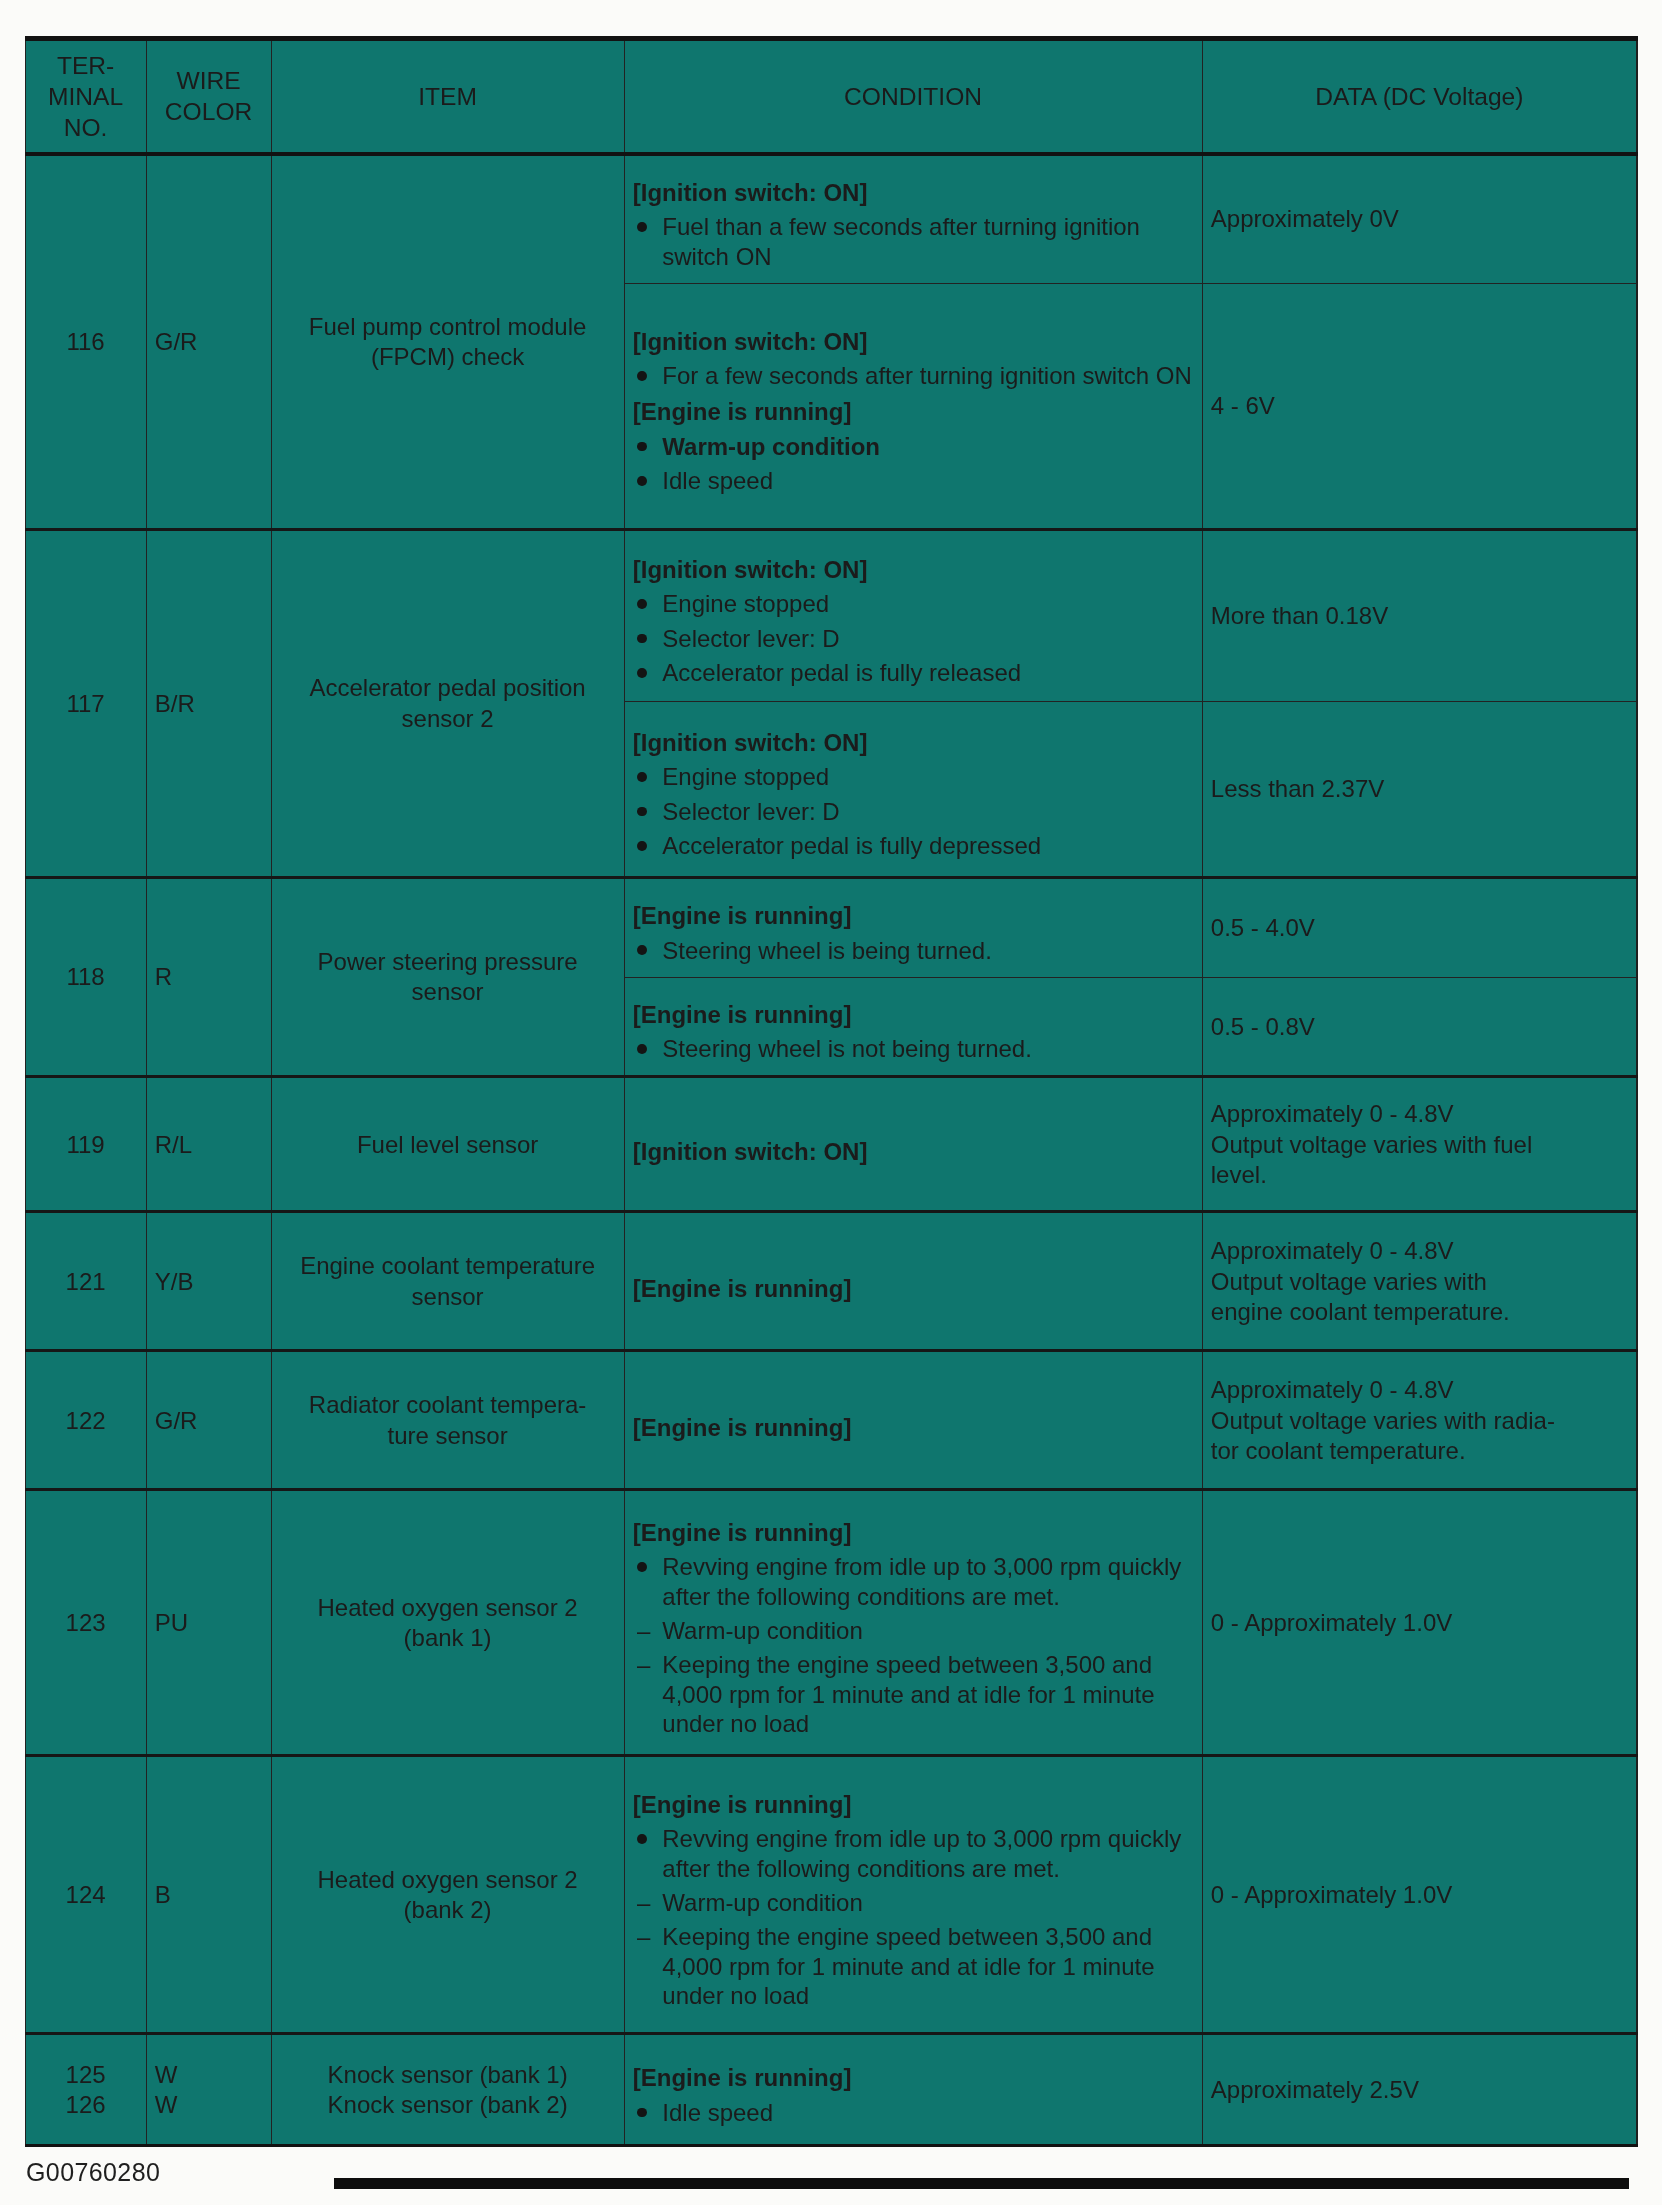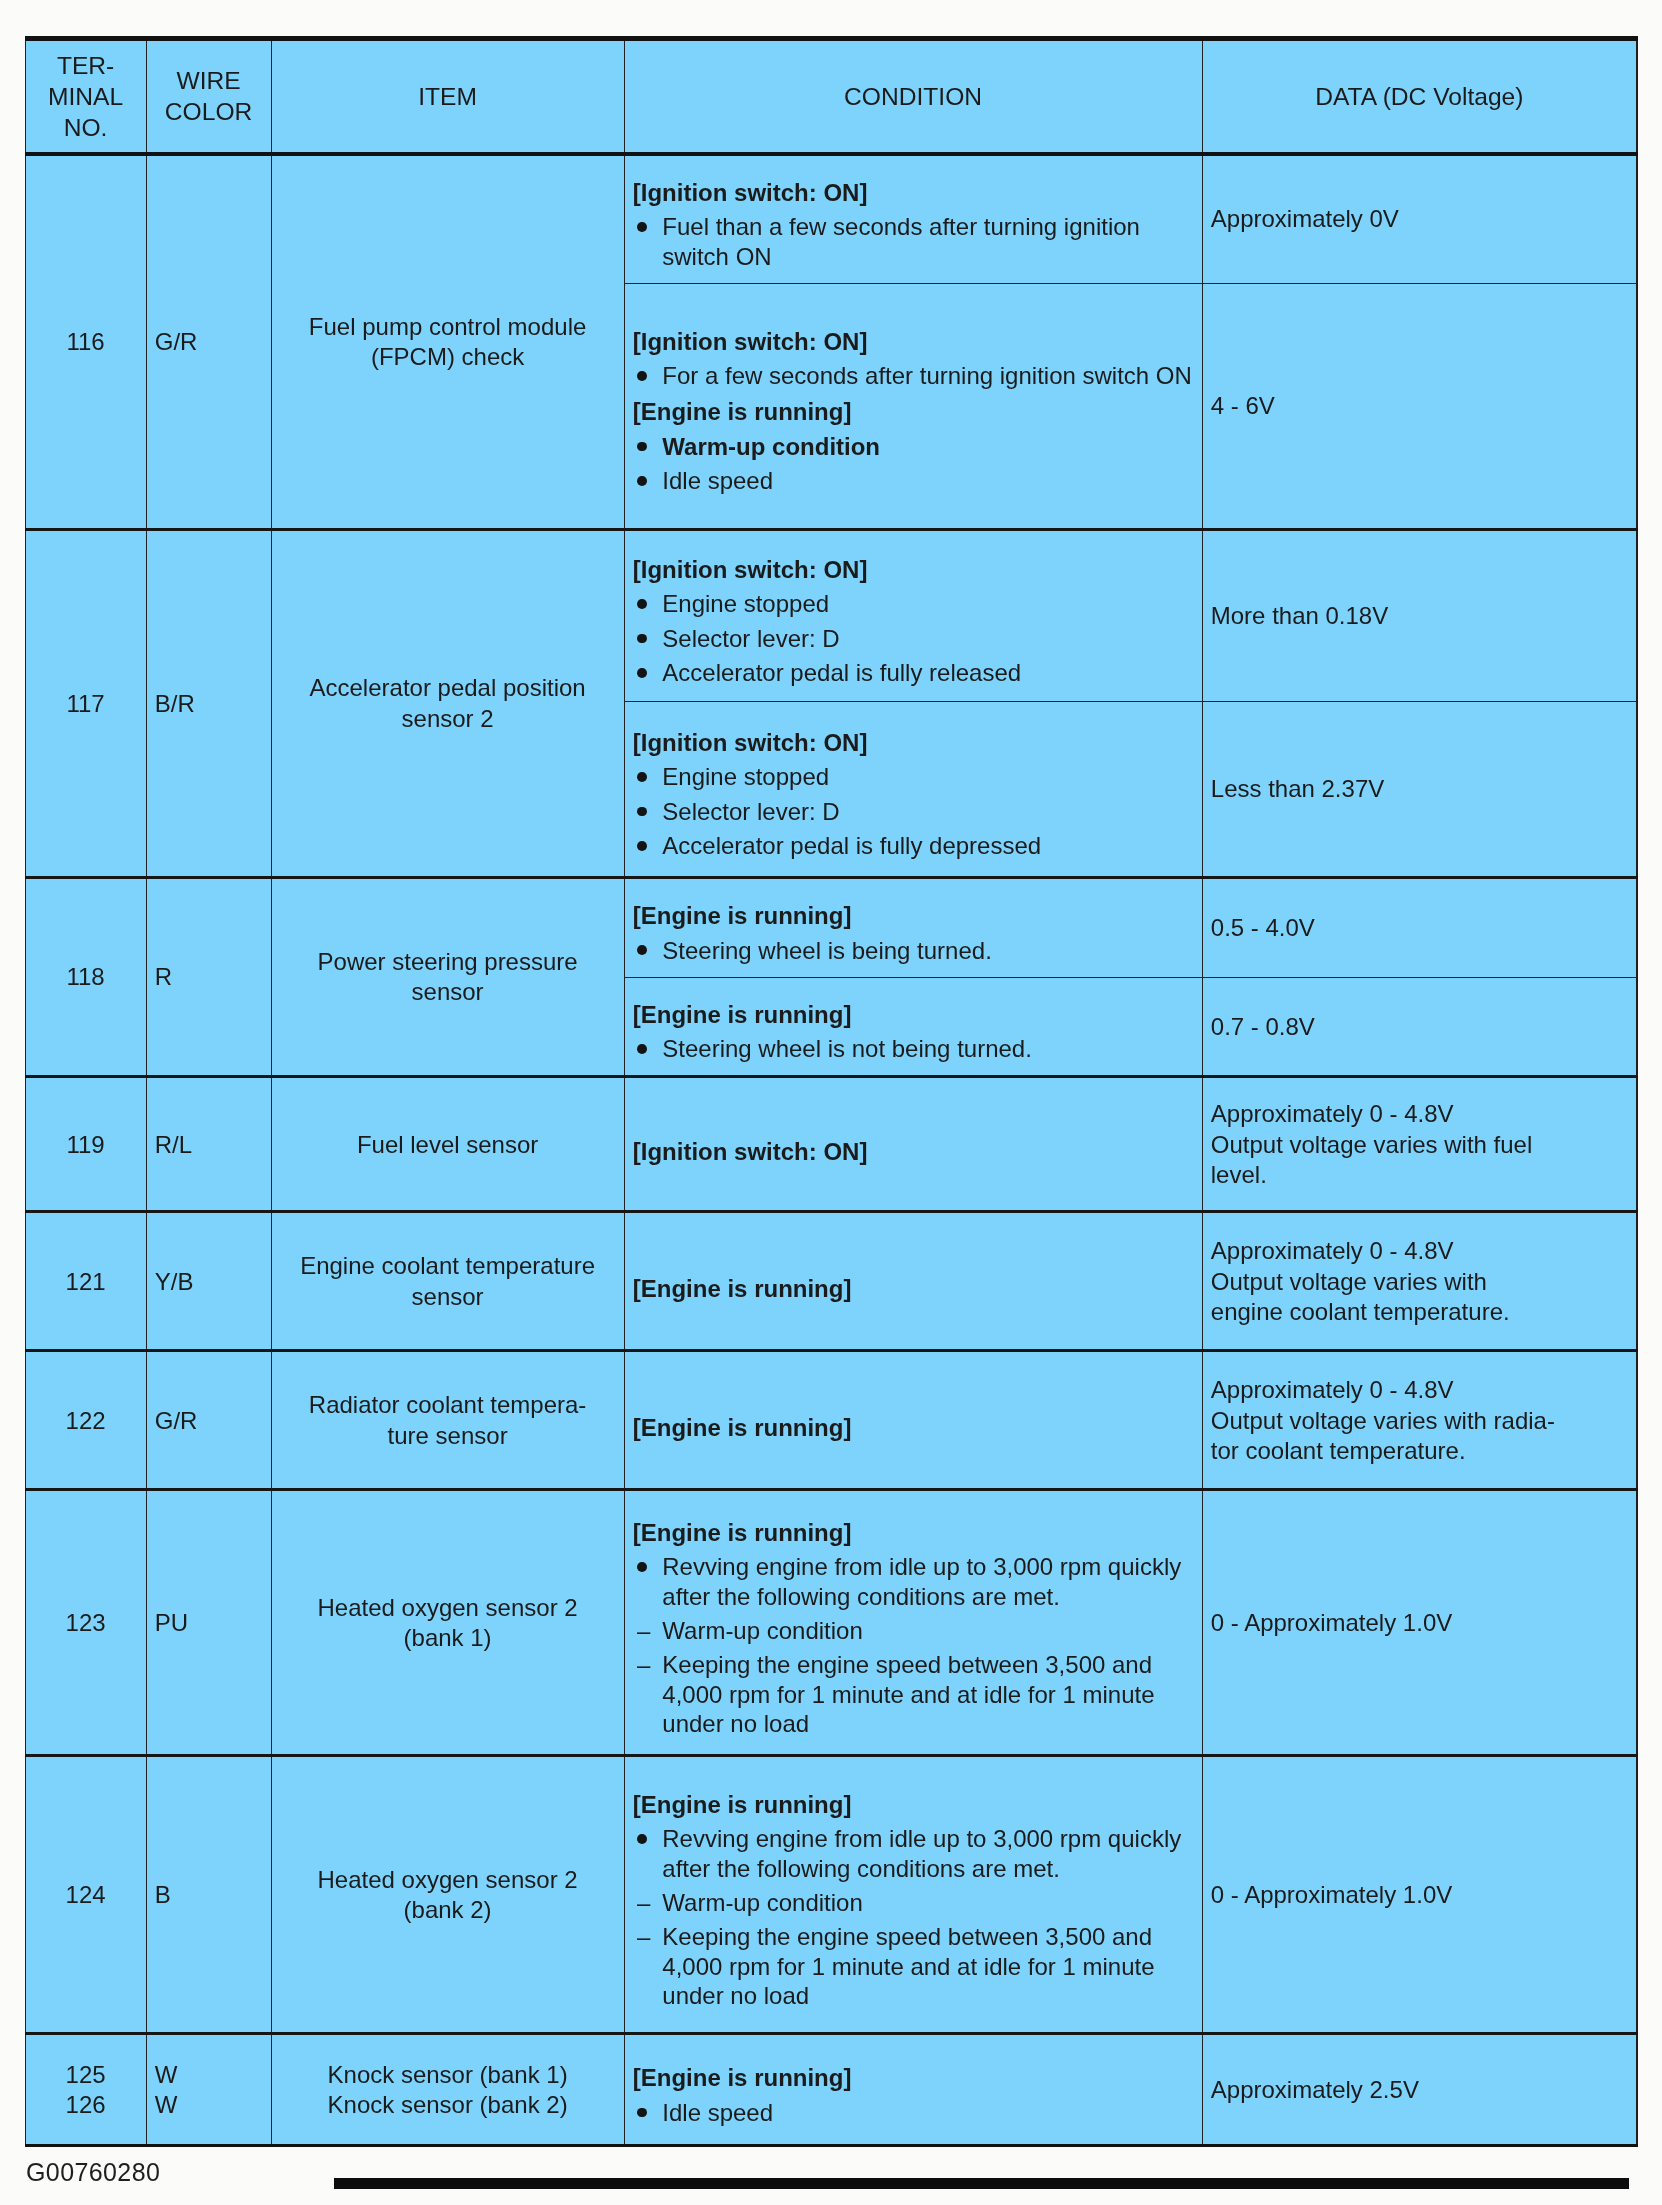--- a/index.html
+++ b/index.html
@@ -21,21 +21,21 @@
     top: 36px;
     width: 1612px;
     border-collapse: collapse;
     table-layout: fixed;
     font-size: 24px;
     line-height: 29.5px;
     border-top: 5.7px solid #121212;
     border-bottom: 3.3px solid #121212;
     border-left: 1.6px solid #1f1f1f;
     border-right: 2.5px solid #1f1f1f;
-    background: #7dd3fc;
+    background: #0f766e;
   }
   .doc-table td {
     border: 1.6px solid #222;
     vertical-align: middle;
     padding: 6.5px 8.2px;
   }
   thead tr { border-bottom: 4.1px solid #121212; height: 115px; }
   thead td { text-align: center; font-size: 24.6px; line-height: 31px; padding: 4.9px 3.3px; }
   tbody tr.group-start { border-top: 3.3px solid #161616; }
 
@@ -244,21 +244,21 @@
           <td class="col-cond">
             <div class="c-header">[Engine is running]</div>
             <div class="c-line">
               <span class="mark">
                 <span class="dot"></span>
               </span>
               <span class="txt">Steering wheel is not being turned.</span>
             </div>
           </td>
           <td class="col-data">
-            <div class="cell-line">0.7 - 0.8V</div>
+            <div class="cell-line">0.5 - 0.8V</div>
           </td>
         </tr>
         <tr class="group-start" style="height: 135px;">
           <td class="col-term">
             <div class="cell-line">119</div>
           </td>
           <td class="col-wire">
             <div class="cell-line">R/L</div>
           </td>
           <td class="col-item">

